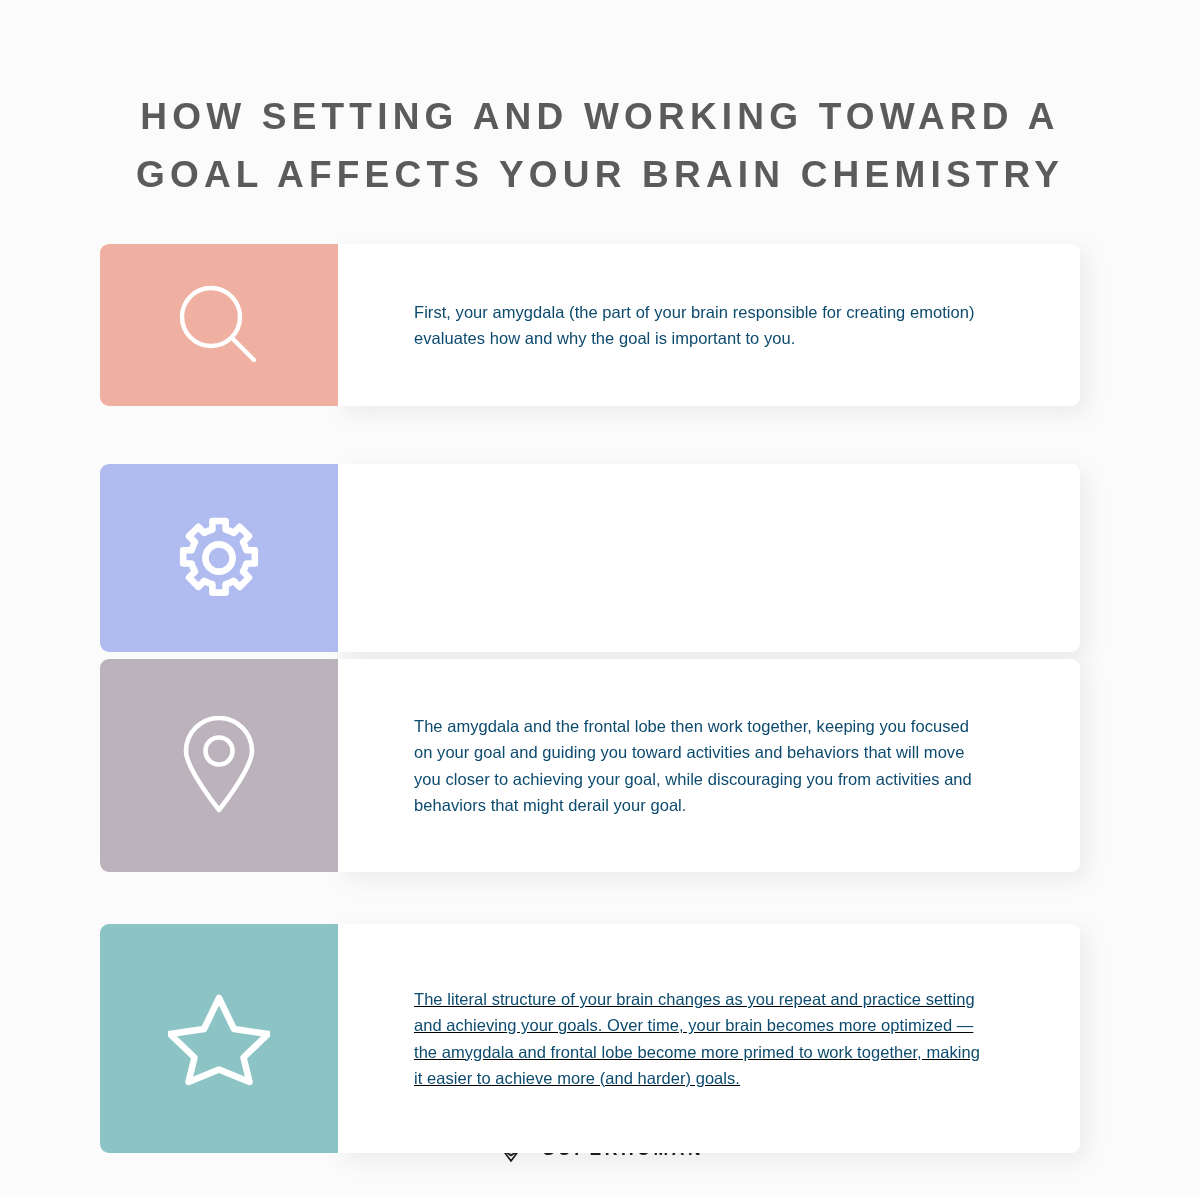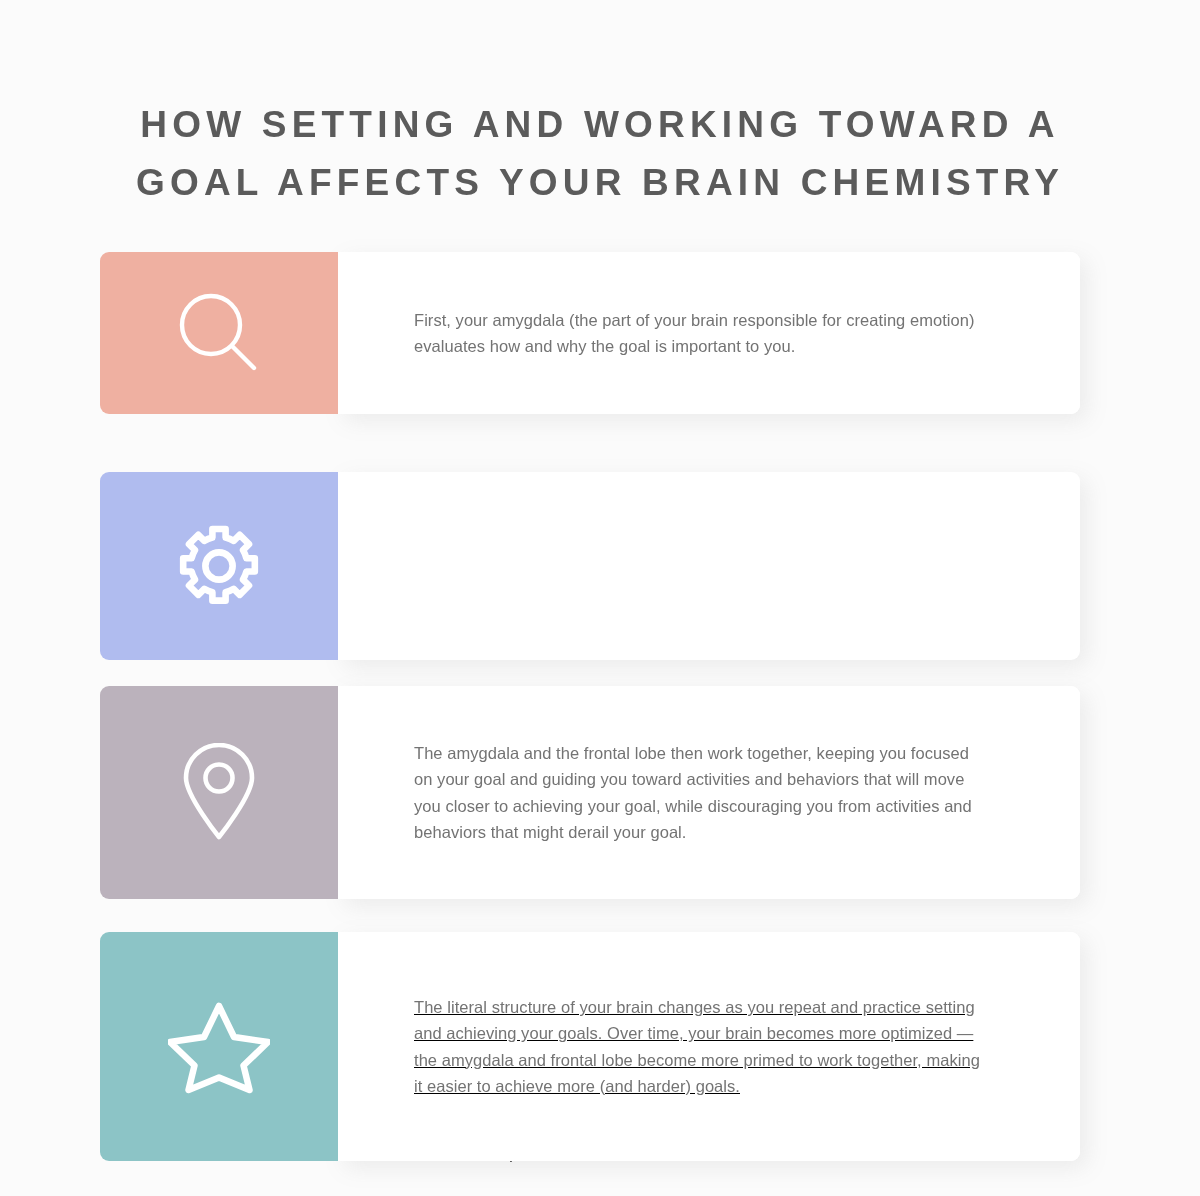--- a/index.html
+++ b/index.html
@@ -11,21 +11,21 @@
     height: 1196px;
     background: #fbfbfb;
     font-family: "Liberation Sans", sans-serif;
     overflow: hidden;
     position: relative;
   }
 
   
   .title {
     width: 1000px;
-    margin: 16px auto;
+    margin: 8px auto;
     padding-top: 80px;
     text-align: center;
     color: #5b5b5b;
     font-size: 37px;
     font-weight: bold;
     letter-spacing: 5.2px;
     line-height: 58px;
     text-transform: uppercase;
     white-space: pre-line;
   }
@@ -67,33 +67,33 @@
     flex: 1 1 auto;
     background: #ffffff;
     border-radius: 0 9px 9px 0;
     display: flex;
     align-items: center;
     z-index: 2;
   }
   .panel p {
     margin: 0;
     padding: 0 100px 0 76px;
-    color: #737373;
+    color: #0c4a6e;
     font-size: 16.5px;
     line-height: 26.2px;
     letter-spacing: 0.05px;
   }
   .tile svg {
     display: block;
   }
 
   
   #card-1 { top: 0px;   height: 162px; }
   #card-2 { top: 220px; height: 188px; }
-  #card-3 { top: 434px; height: 213px; justify-content: space-between; }
+  #card-3 { top: 415px; height: 213px; justify-content: space-between; }
   #card-4 { top: 680px; height: 229px; text-decoration: underline; }
 
   
   .footer {
     position: absolute;
     left: 0;
     right: 0;
     top: 1134px;
     display: flex;
     align-items: center;

